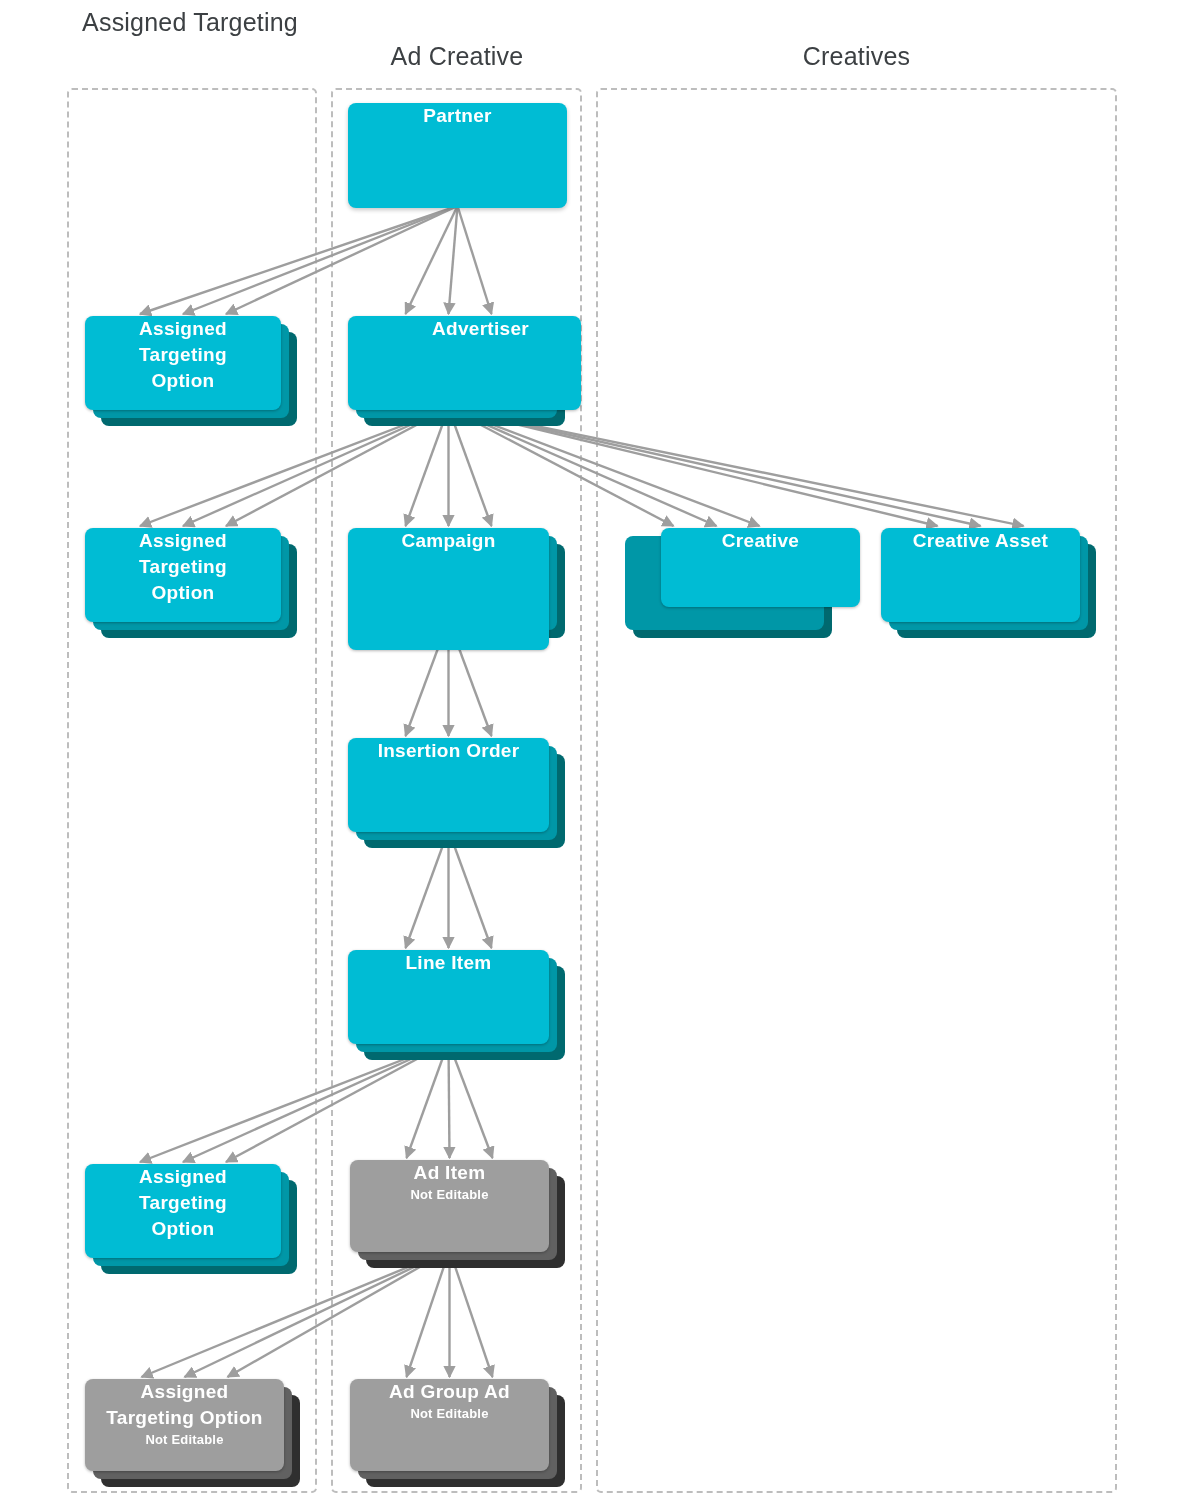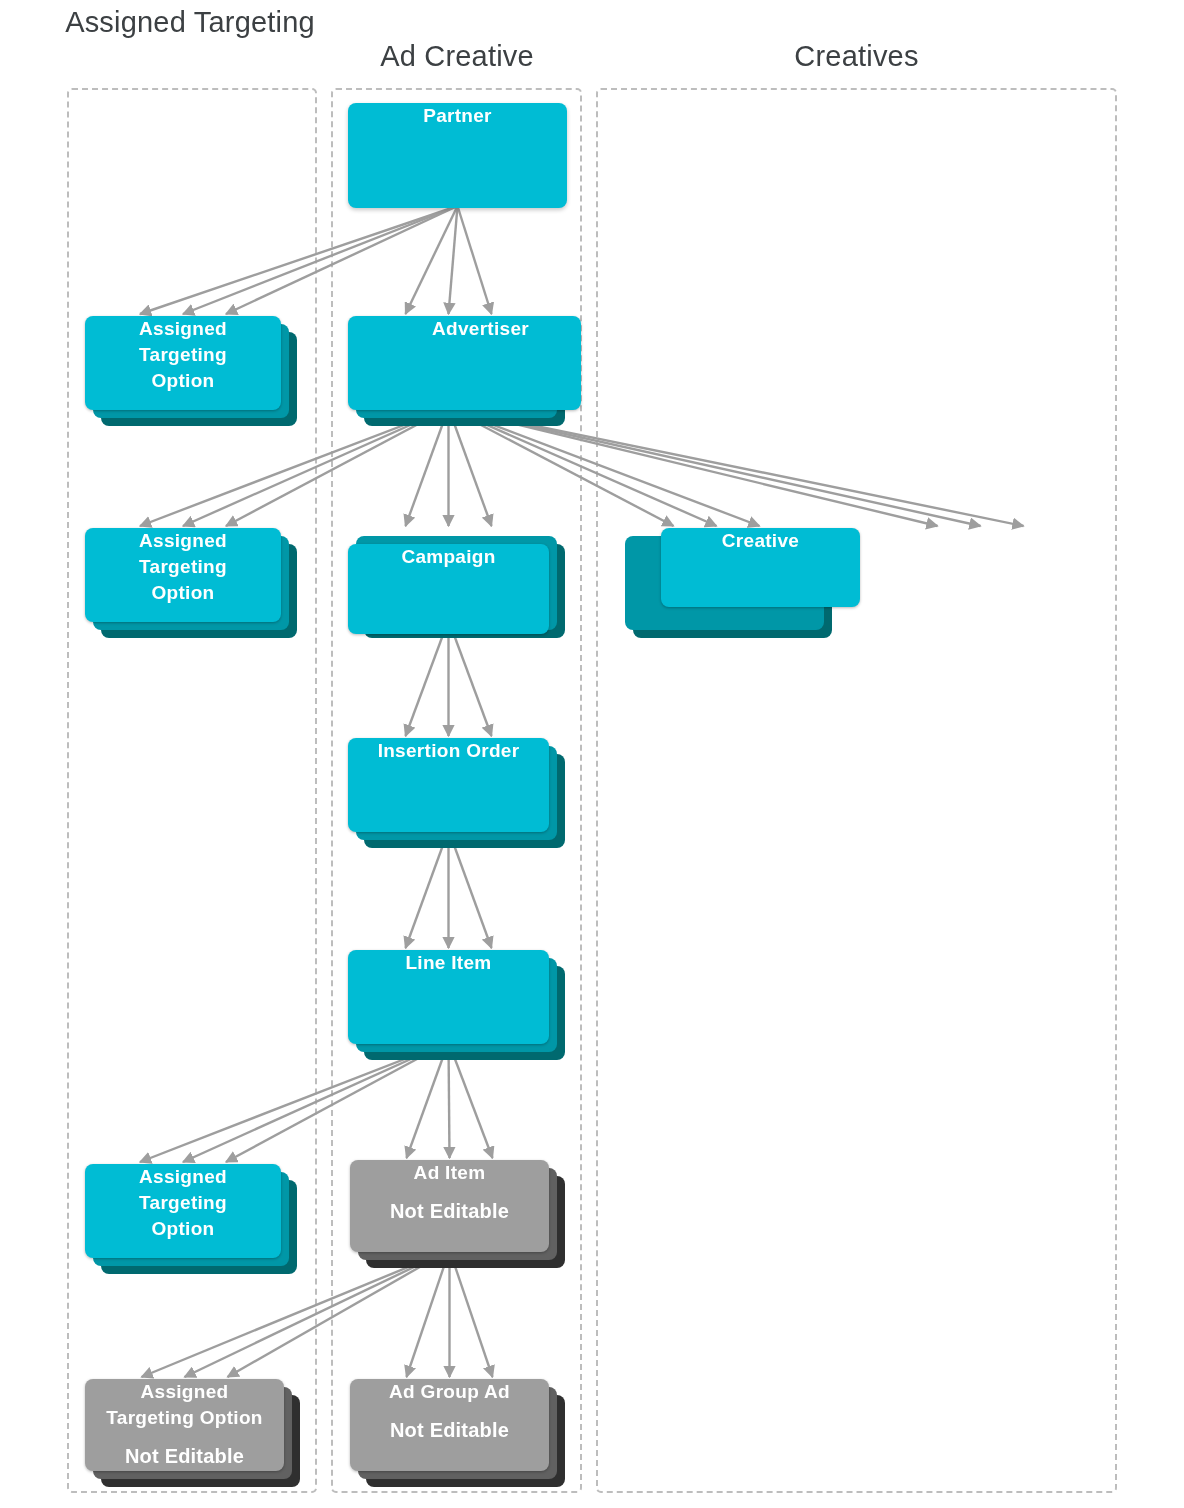--- a/index.html
+++ b/index.html
@@ -15,21 +15,21 @@
     background: #ffffff;
     font-family: "Liberation Sans", sans-serif;
     overflow: hidden;
   }
 
   
   .col-header {
     position: absolute;
     text-align: center;
     color: #3c4043;
-    font-size: 29px;
+    font-size: 25px;
     font-weight: 400;
     line-height: 32px;
     letter-spacing: 0.2px;
   }
 
   
   .col-box {
     position: absolute;
     border: 2px dashed #bdbdbd;
     border-radius: 5px;
@@ -82,24 +82,23 @@
   }
 
   .node-title {
     font-size: 19px;
     font-weight: bold;
     line-height: 26px;
     letter-spacing: 0.3px;
     white-space: pre-line;
   }
   .node-sub {
-    font-size: 20px;
+    font-size: 13px;
     font-weight: bold;
     line-height: 18px;
-    margin-top: 16px;
     letter-spacing: 0.2px;
   }
 </style>
 </head>
 <body>
 
 <div id="canvas">
 
   <div class="col-header" style="left:60px; top:6px; width:260px;">
     <span>Assigned
@@ -192,33 +191,40 @@
     <div class="layer front" style="width:196px;height:94px;">
       <div class="node-title">Assigned
 Targeting
 Option</div>
     </div>
   </div>
 
   <div class="node cyan" style="left:348px; top:528px; width:201px; height:94px;">
     <div class="layer back2" style="width:201px;height:94px;"></div>
     <div class="layer back1" style="width:201px;height:94px;"></div>
-    <div class="layer front" style="width:201px;height:90px;margin-top:16px;">
+    <div class="layer front" style="width:201px;height:122px;">
       <div class="node-title">Campaign</div>
     </div>
   </div>
 
   <div class="node cyan" style="left:617px; top:528px; width:199px; height:94px;">
     <div class="layer back2" style="width:199px;height:94px;"></div>
     <div class="layer back1" style="width:199px;height:94px;"></div>
     <div class="layer front" style="width:199px;height:79px;margin-left:44px;">
       <div class="node-title">Creative</div>
     </div>
   </div>
 
+  <div class="node cyan" style="left:881px; top:528px; width:199px; height:94px;">
+    <div class="layer back2" style="width:199px;height:94px;"></div>
+    <div class="layer back1" style="width:199px;height:94px;"></div>
+    <div class="layer front" style="width:199px;height:94px;">
+      <div class="node-title">Creative Asset</div>
+    </div>
+  </div>
 
   <div class="node cyan" style="left:348px; top:738px; width:206px; height:94px;">
     <div class="layer back2" style="width:201px;height:94px;"></div>
     <div class="layer back1" style="width:201px;height:94px;"></div>
     <div class="layer front" style="width:201px;height:94px;">
       <div class="node-title">Insertion Order</div>
     </div>
   </div>
 
   <div class="node cyan" style="left:348px; top:950px; width:201px; height:94px;padding-left:44px;">

